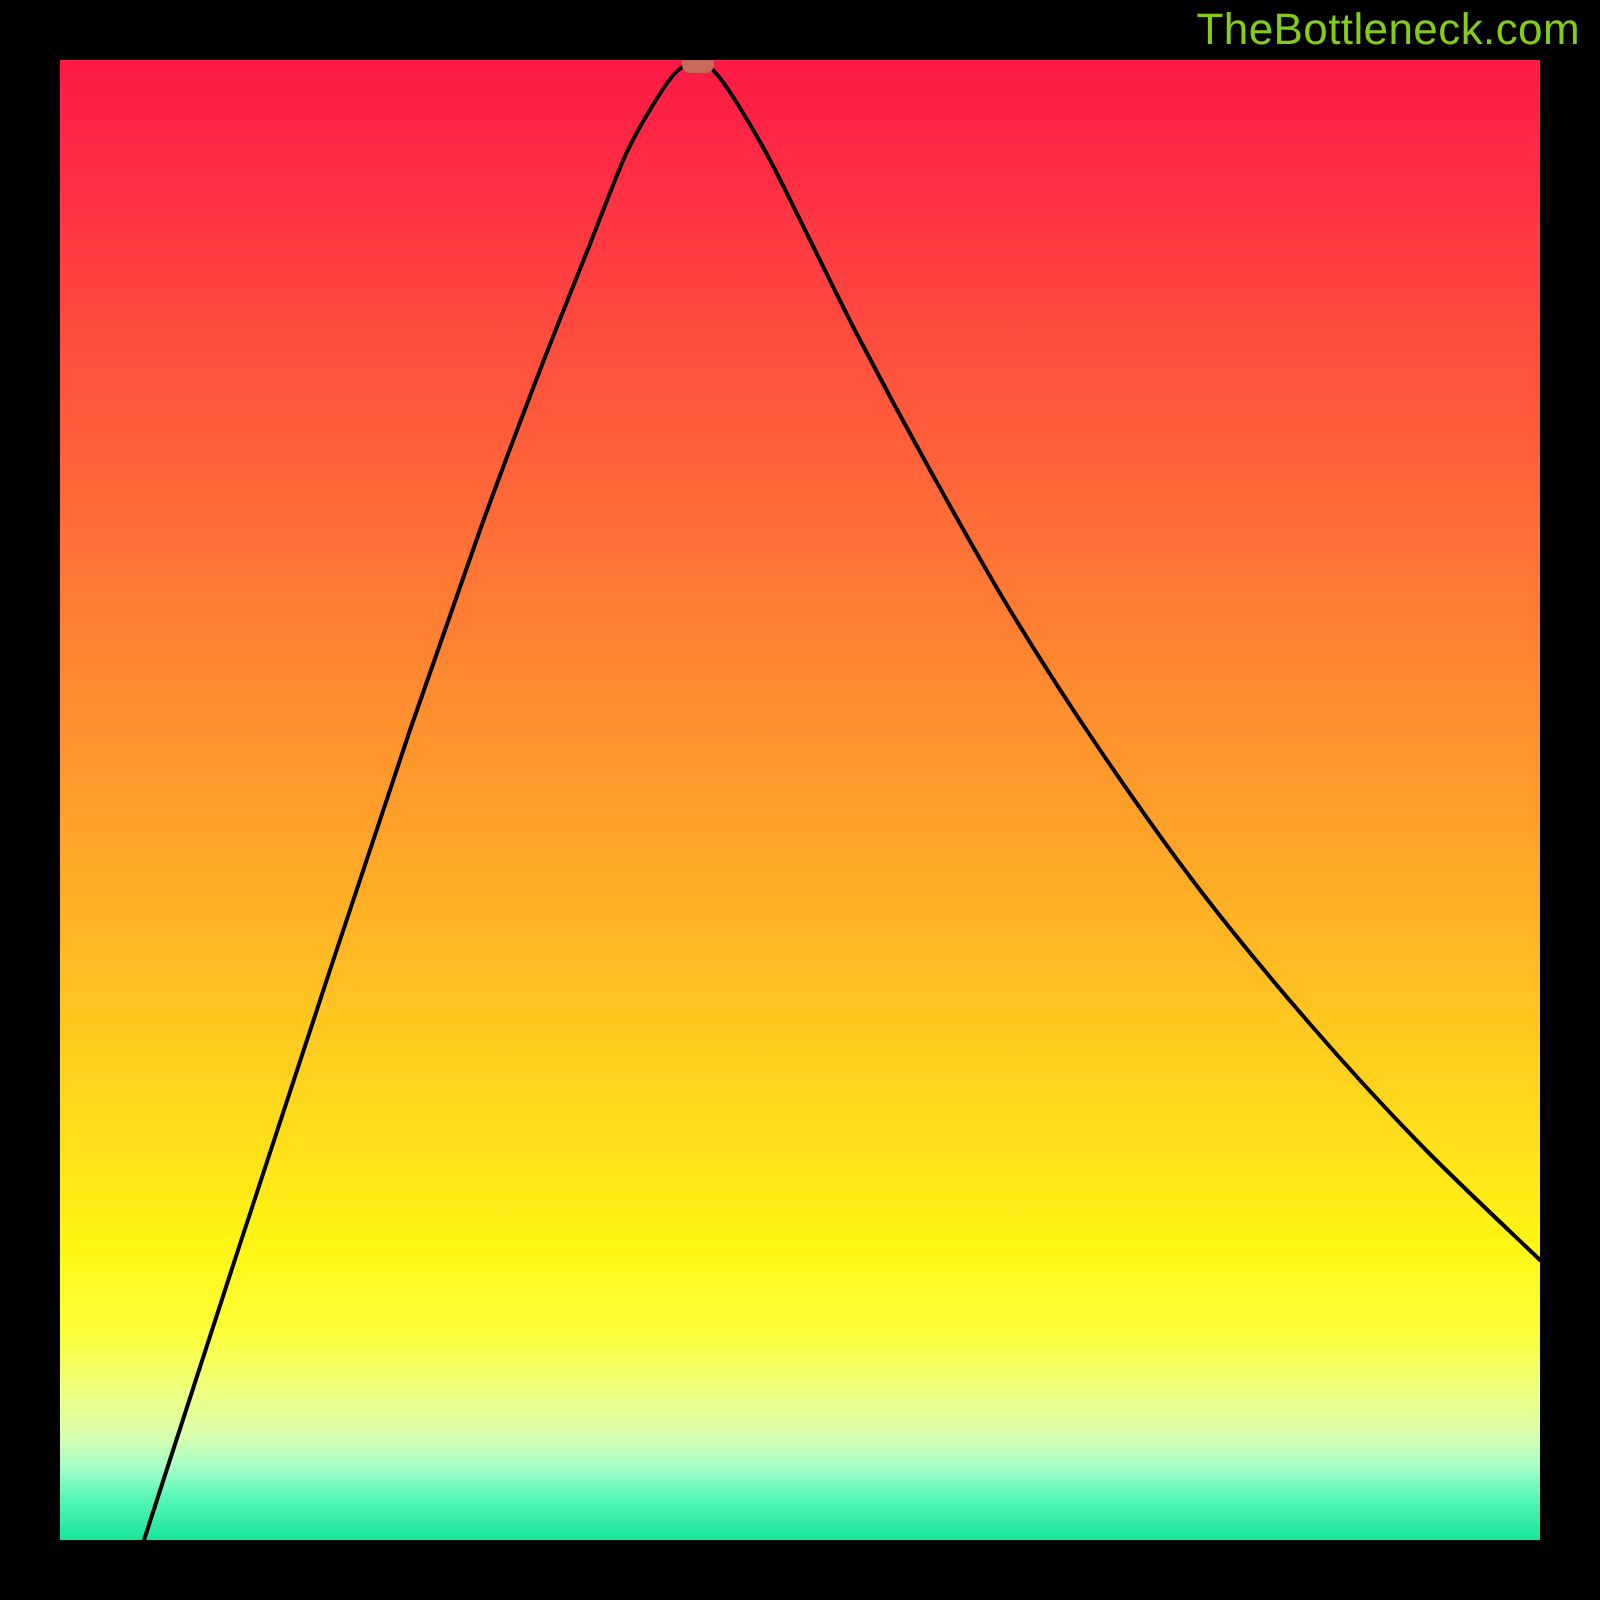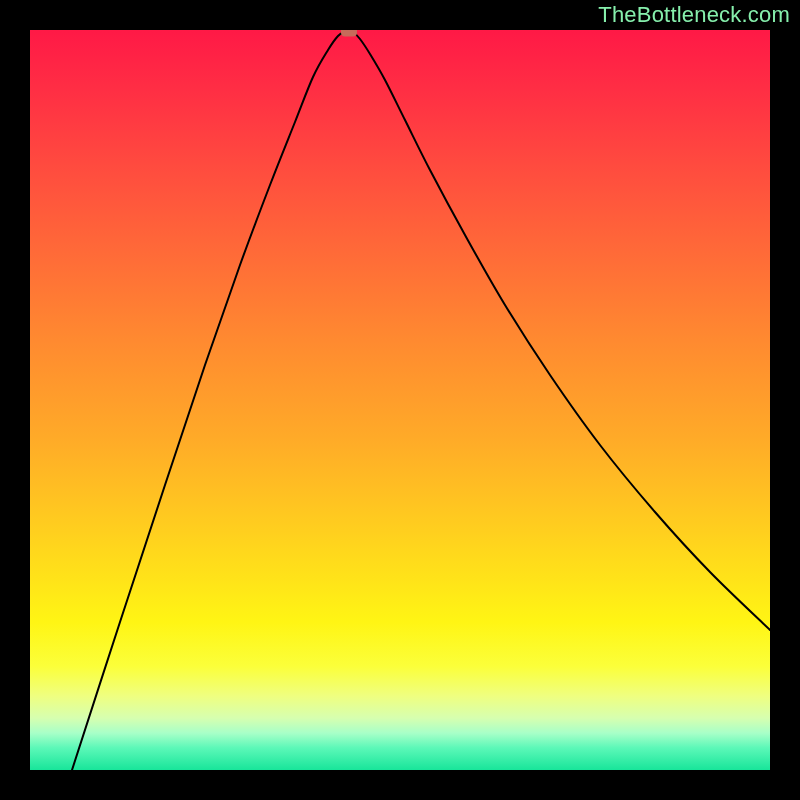--- a/index.html
+++ b/index.html
@@ -52,21 +52,21 @@
     width: 16px;
     height: 11px;
     border-radius: 4px;
     background: #c76a5a;
     transform: translate(-50%, -50%);
   }
   .watermark {
     position: absolute;
     top: 2px;
     right: 10px;
-    color: #86efac;
+    color: #84cc16;
     font-size: 22px;
     font-weight: 500;
     letter-spacing: 0.2px;
     user-select: none;
     margin-left: 44px;
   }
 </style>
 </head>
 <body>
 

